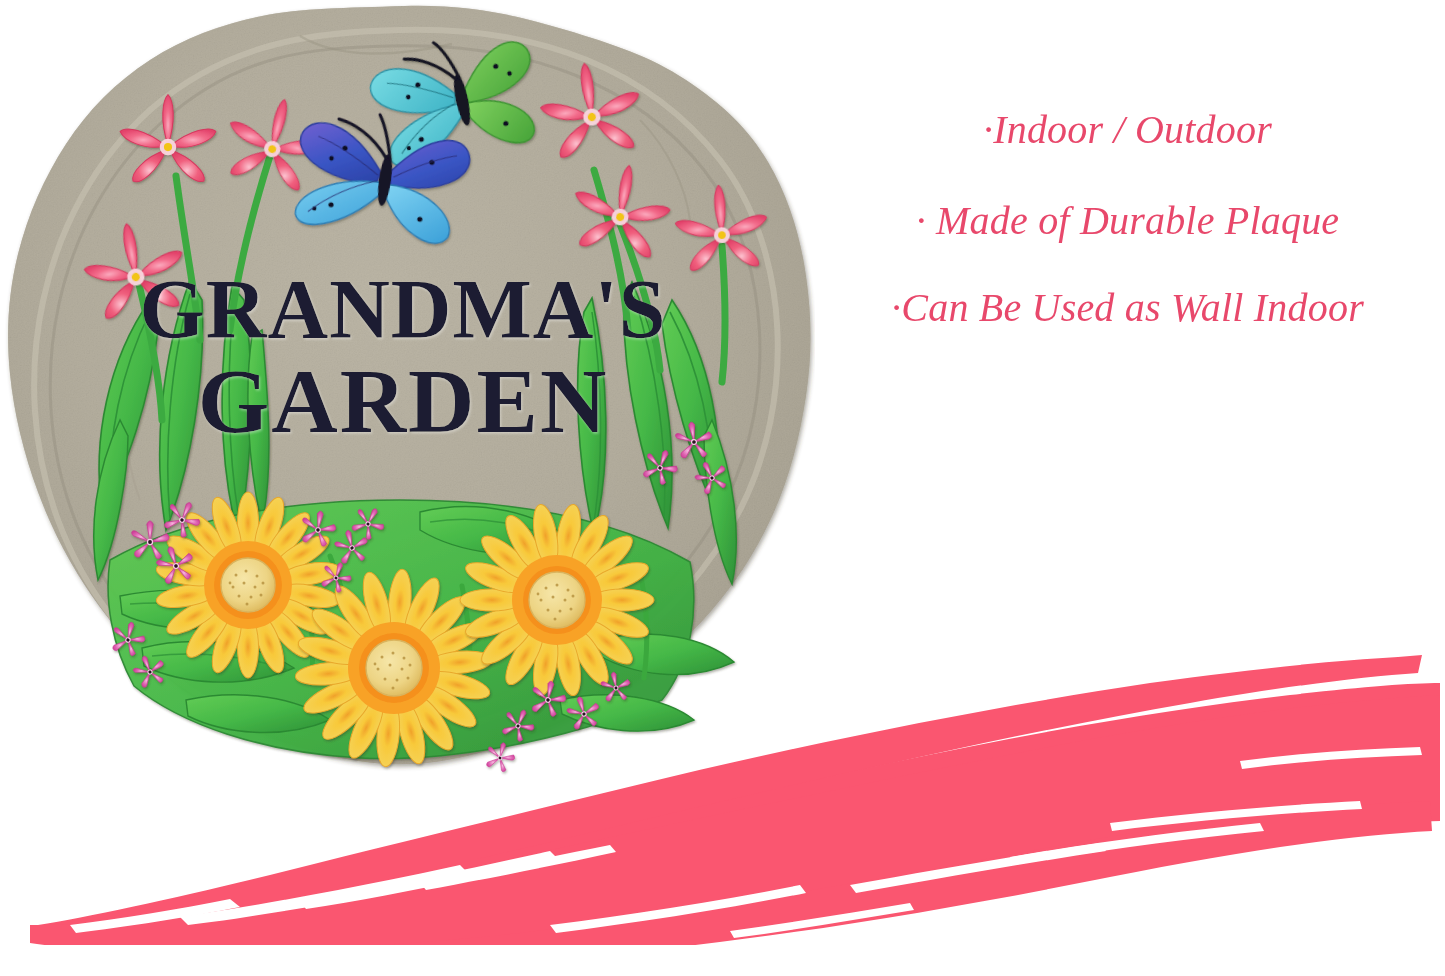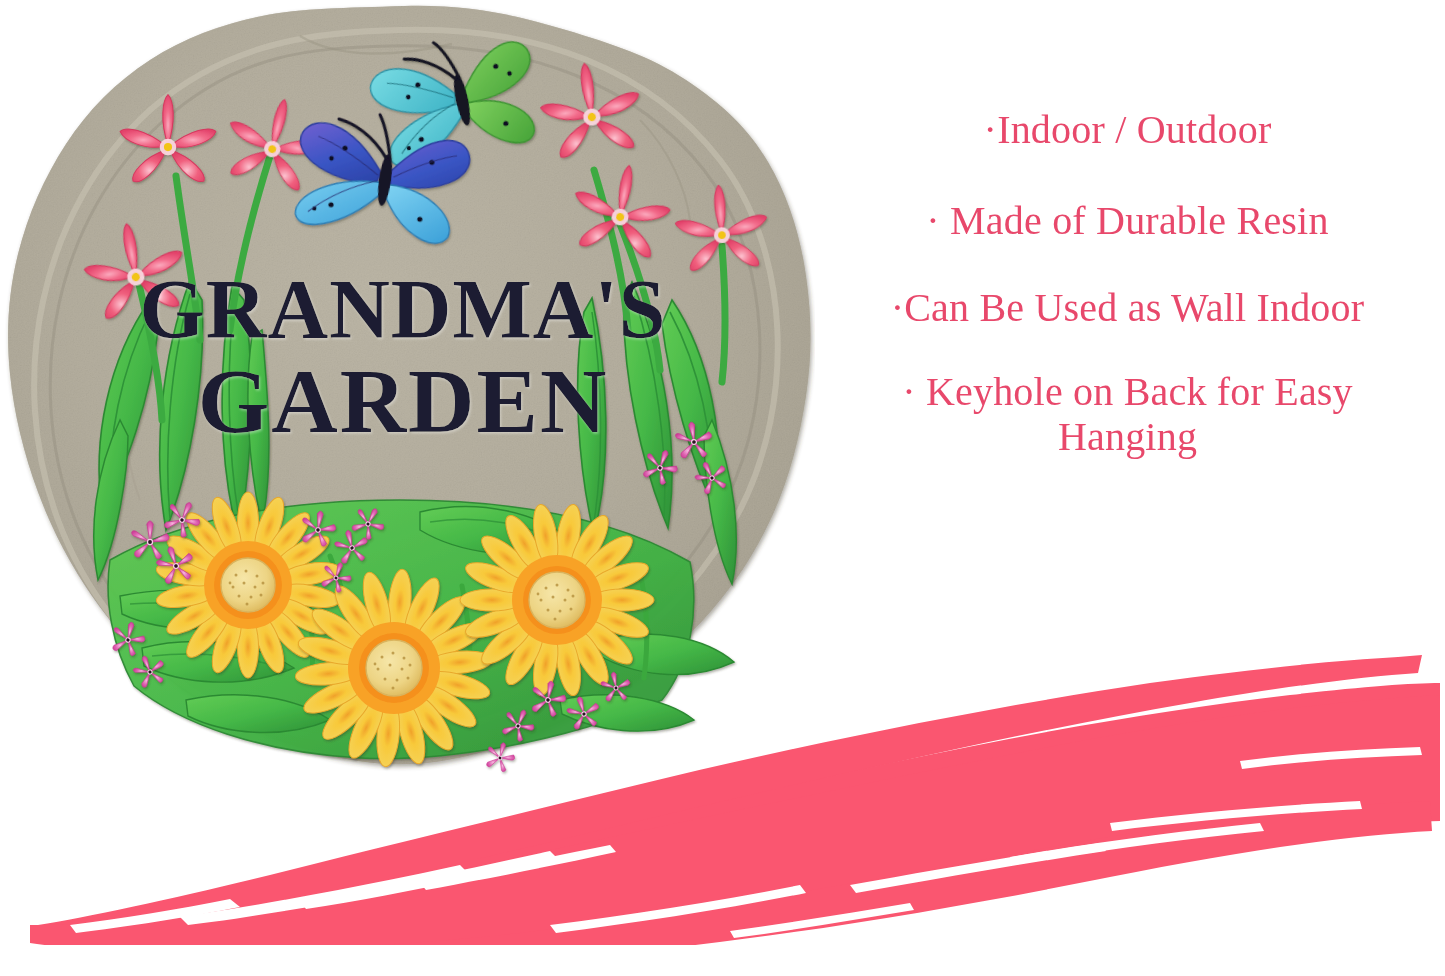--- a/index.html
+++ b/index.html
@@ -34,20 +34,21 @@
     text-align: center;
     color: #E8486B;
   }
   .feature-item {
     font-family: "Liberation Serif", "DejaVu Serif", serif;
     font-size: 40px;
     line-height: 1.12;
     letter-spacing: 0.2px;
     color: #E8486B;
     white-space: normal;
+    font-style: italic;
   }
   .feature-item .bullet { font-size: 40px; }
   #feature-item-0 { margin-top: 0px; }
   #feature-item-1 { margin-top: 46px; }
   #feature-item-2 { margin-top: 42px; }
   #feature-item-3 { margin-top: 40px; padding: 0 22px; }
 
   
   #brush-stroke {
     position: absolute;
@@ -607,27 +608,24 @@
         </g>
     </g>
   </svg>
 </div>
 
 <div id="feature-list">
   <div class="feature-item" id="feature-item-0">
     <span class="bullet">·</span><span>Indoor / Outdoor</span>
   </div>
   <div class="feature-item" id="feature-item-1">
-    <span class="bullet">·</span>&nbsp;<span>Made of Durable Resin</span>
+    <span class="bullet">·</span>&nbsp;<span>Made of Durable Plaque</span>
   </div>
   <div class="feature-item" id="feature-item-2">
     <span class="bullet">·</span><span>Can Be Used as Wall Indoor</span>
-  </div>
-  <div class="feature-item" id="feature-item-3">
-    <span class="bullet">·</span>&nbsp;<span>Keyhole on Back for Easy Hanging</span>
   </div>
 </div>
 
 <div id="brush-stroke">
   <svg viewBox="0 0 1415 320" xmlns="http://www.w3.org/2000/svg" preserveAspectRatio="none">
     <g fill="#FA5670">
 
       <path d="M 8 300
                C 60 292 150 272 240 250
                C 360 220 500 186 640 152

